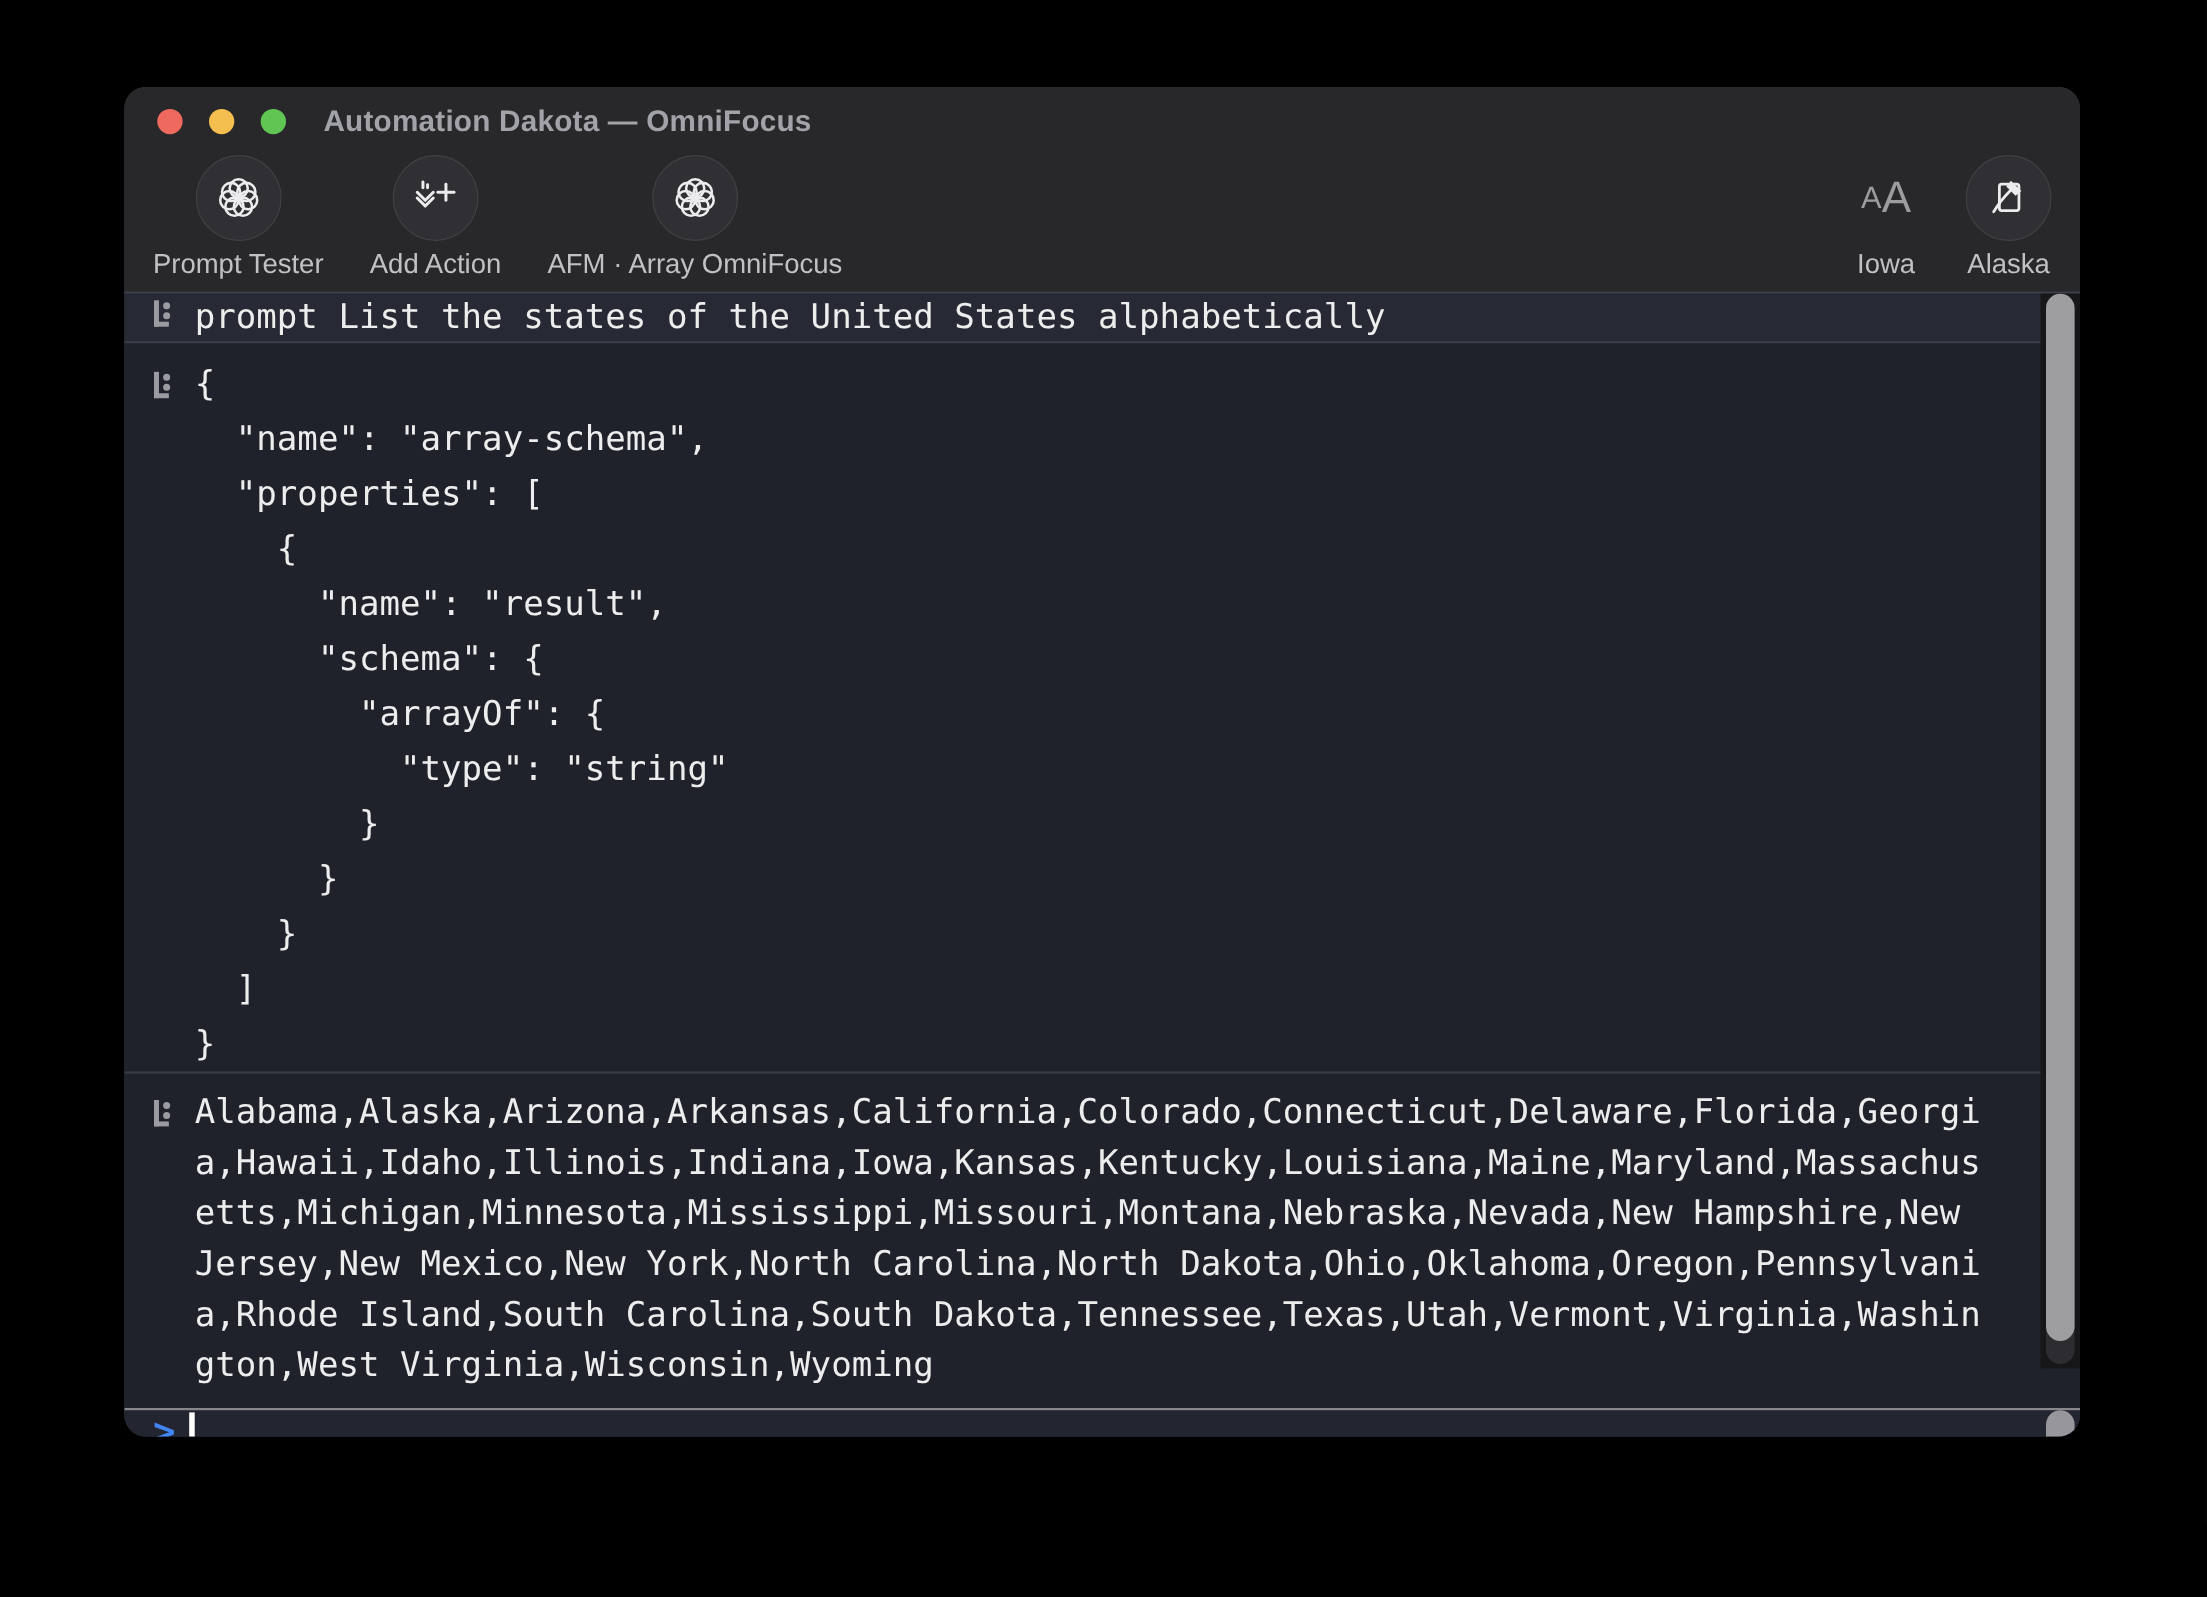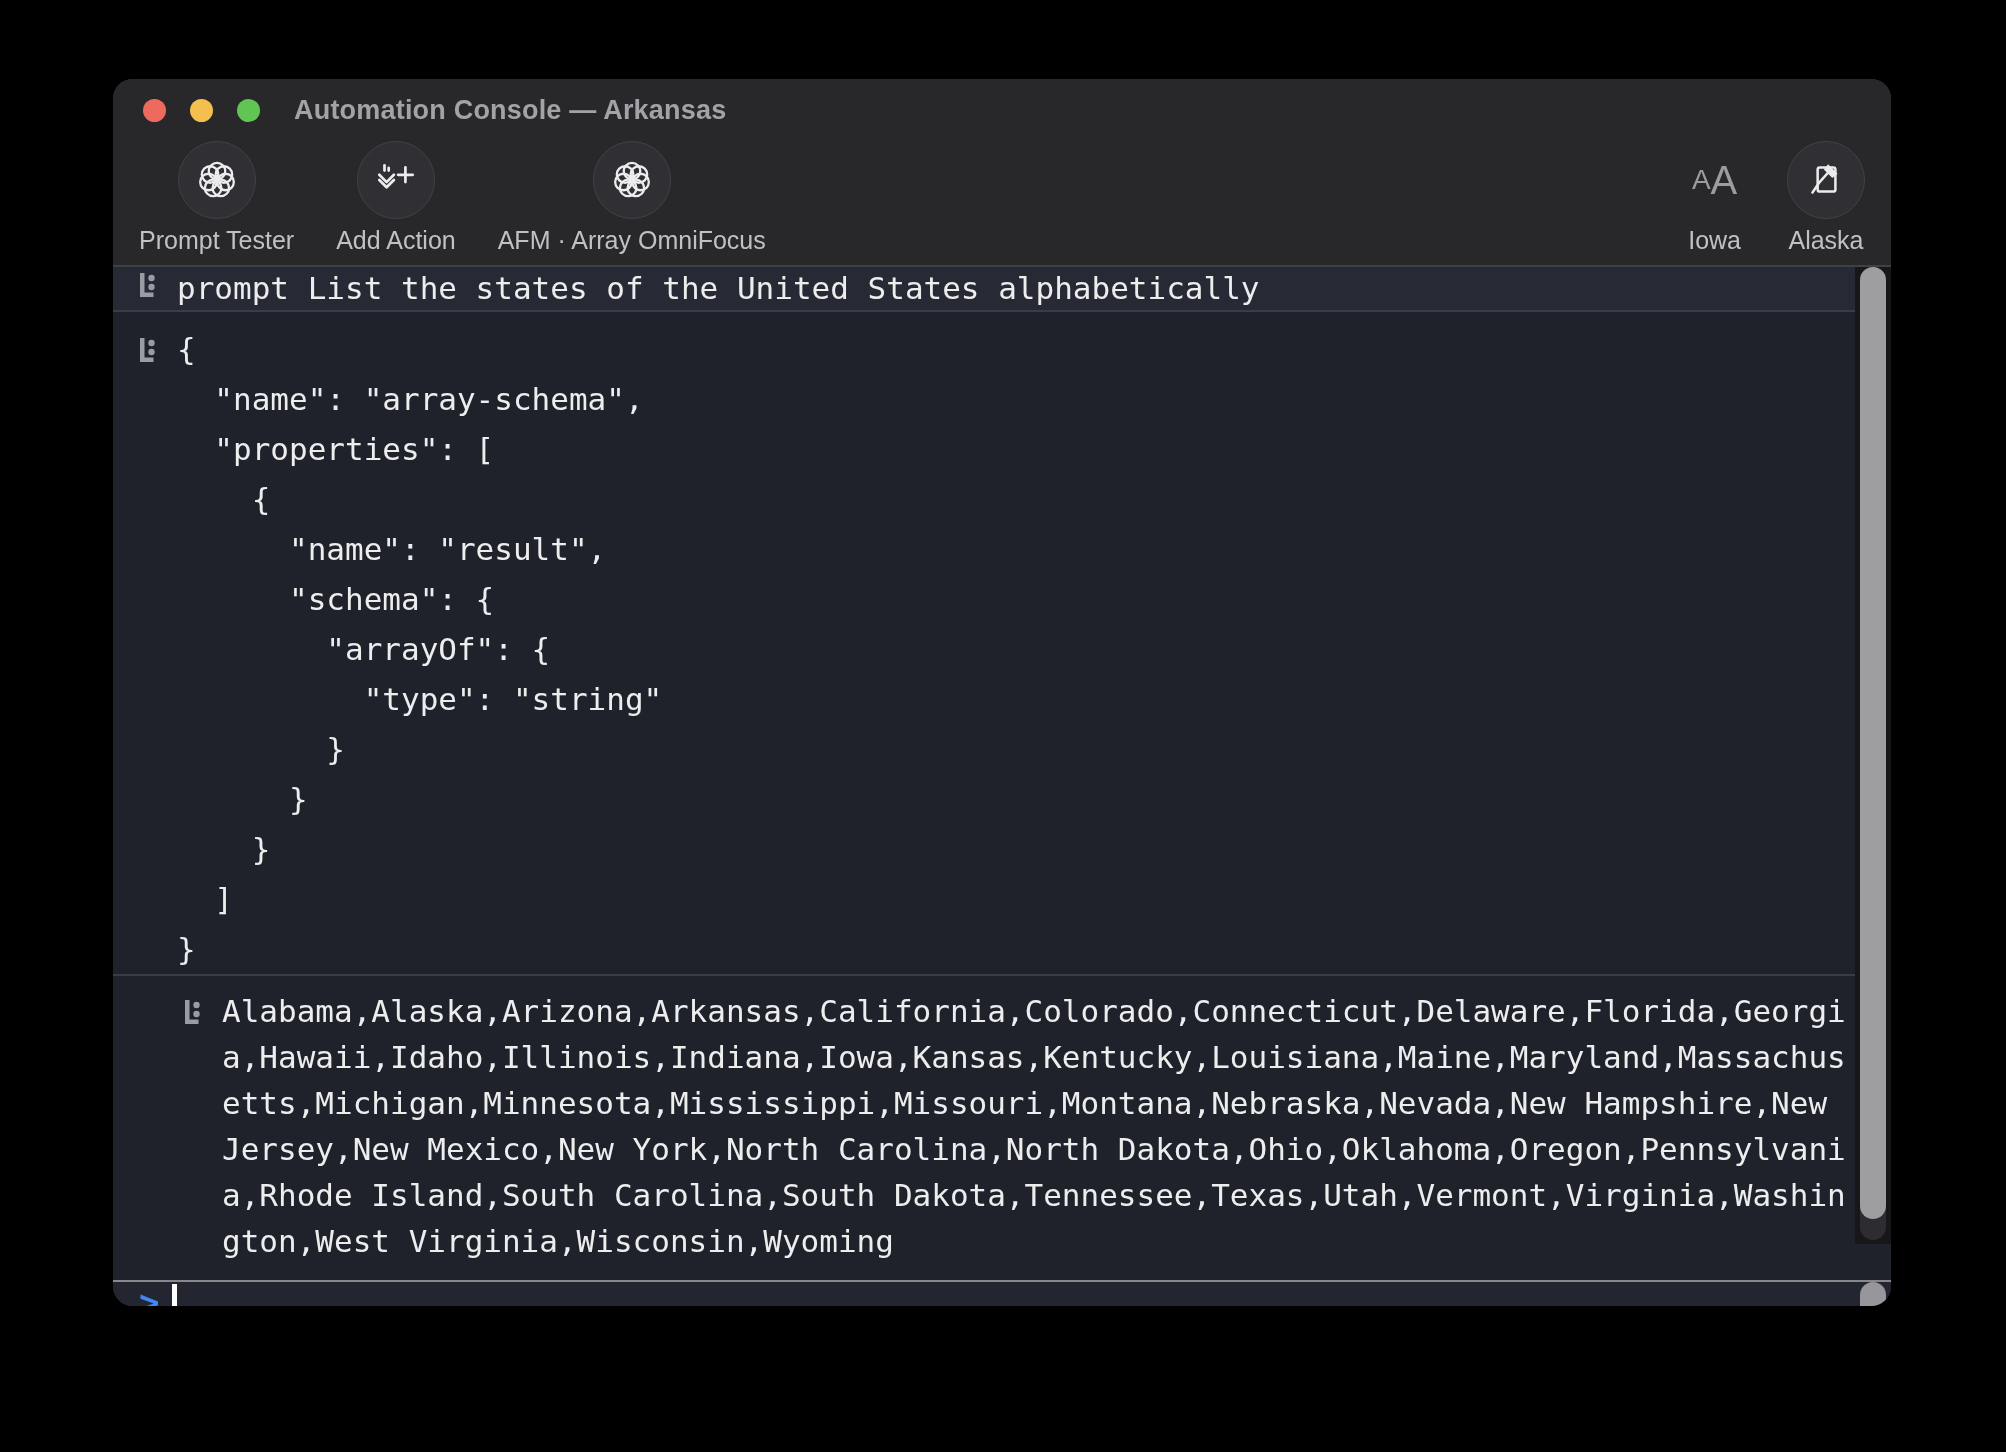--- a/index.html
+++ b/index.html
@@ -35,21 +35,21 @@
   .console { flex:1; position:relative; background:#1f222b; border-top:2px solid #3f414a;
              font-family:"DejaVu Sans Mono","Liberation Mono",monospace;
              font-size:31px; color:#eceded; display:flex; flex-direction:column;gap:12px; }
   .crow { display:flex; padding-left:24px; border-bottom:2px solid #3a3d46; }
   .row-icon { width:26px; flex:none; margin-right:14px; }
   .crow.command { height:45px; background:#272a34; align-items:center; }
   .crow.command .ctext { line-height:43px; white-space:pre; }
   .crow.jsonrow { height:652px; background:#1f222b; }
   .crow.jsonrow .row-icon { margin-top:10px; }
   .crow.jsonrow .ctext { line-height:50px; white-space:pre; }
-  .crow.output { height:280px; background:#1f222b; border-bottom:none;margin-left:45px; }
+  .crow.output { height:280px; background:#1f222b; border-bottom:none; }
   .crow.output .row-icon { margin-top:8px; }
   .crow.output .ctext { line-height:46px; white-space:pre-wrap; word-break:break-all;
                         width:calc(87ch + 3px); }
   .crow.inputrow { flex:1; background:#232531; border-top:2px solid #88888c; border-bottom:none;
                    align-items:center; padding-left:26px; position:relative; }
   .prompt-chevron { color:#4285f5; font-weight:bold; font-size:34px; margin-right:13px; }
   .cursor { width:5px; height:36px; background:#ffffff; display:inline-block; vertical-align:middle; }
 
   
   .scroll-gutter { position:absolute; top:0; right:0; width:36px; height:977px; background:#17171a; }
@@ -64,21 +64,21 @@
 <body>
 
 <div class="window">
 
   <div class="titlebar">
     <div class="lights">
       <div class="light" style="background:#ee6a5f"></div>
       <div class="light" style="background:#f5bf4f"></div>
       <div class="light" style="background:#61c554"></div>
     </div>
-    <div class="title">Automation Console — Arkansas</div>
+    <div class="title">Automation Dakota — OmniFocus</div>
   </div>
 
   <div class="toolbar">
     <div class="tb-left">
 
       <div class="tb-btn">
         <div class="tb-circle">
           <svg width="44" height="44" viewBox="0 0 40 40" fill="none" stroke="#ececee" stroke-width="2.1">
             <circle cx="20" cy="12" r="7.5"></circle>
             <circle cx="26.3" cy="15" r="7.5"></circle>

